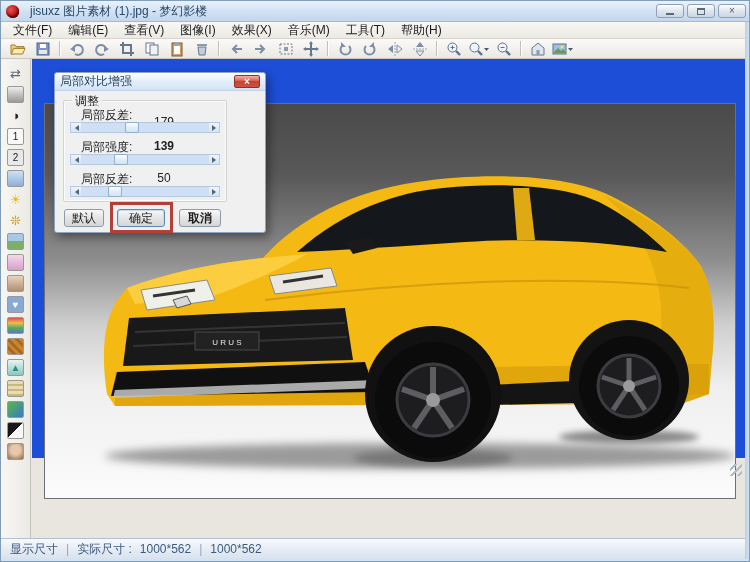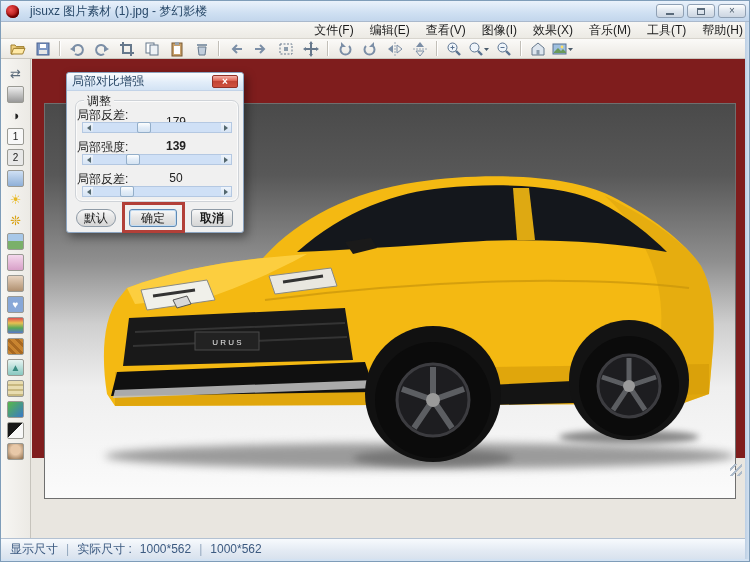--- a/index.html
+++ b/index.html
@@ -18,84 +18,84 @@
   .win-controls{margin-left:auto;display:flex;gap:3px;}
   .win-btn{width:28px;height:14px;border:1px solid #8fa0b4;border-radius:3px;
            background:linear-gradient(#fdfefe,#dfe6ee 50%,#ccd6e2);
            display:flex;align-items:center;justify-content:center;color:#4a5a6a;
            font-size:10px;line-height:1;}
   .glyph-min{width:8px;height:2px;background:#5a6a7a;margin-top:5px;}
   .glyph-max{width:8px;height:7px;border:1px solid #5a6a7a;border-top-width:2px;}
   
   .menubar{position:absolute;left:0;top:21px;width:750px;height:17px;
            background:linear-gradient(#f8f7f4,#eceae4);border-bottom:1px solid #d8d5ce;
-           display:flex;align-items:center;padding-left:4px;justify-content:flex-end;}
+           display:flex;align-items:center;padding-left:4px;}
   .menu-item{padding:1px 8px;color:#1c1c1c;}
   
   .toolbar{position:absolute;left:0;top:38px;width:750px;height:20px;
            background:linear-gradient(#fbfaf8,#ebe8e2);border-bottom:1px solid #c9c6bf;
            display:flex;align-items:center;gap:4px;padding-left:6px;}
   .tb-btn{width:21px;height:18px;display:flex;align-items:center;justify-content:center;border-radius:2px;}
   .tb-sep{width:1px;height:15px;background:#c2bfb8;box-shadow:1px 0 0 #fff;margin:0 2px;}
   .tb-btn svg{display:block;}
   
   .sidebar{position:absolute;left:0;top:58px;width:30px;height:479px;
            background:linear-gradient(90deg,#f7f6f3,#eceae5);border-right:1px solid #c6c3bc;
            display:flex;flex-direction:column;align-items:center;padding-top:6px;gap:4px;}
   .sb{width:17px;height:17px;border:1px solid #9a9a94;border-radius:2px;
       display:flex;align-items:center;justify-content:center;font-size:10px;line-height:1;
       background:#ddd;color:#333;overflow:hidden;}
   .sb.flat{border-color:transparent;background:transparent;font-size:13px;color:#5a6a7a;}
   
-  .workspace{position:absolute;left:31px;top:58px;width:713px;height:399px;background:#7f1d1d;}
+  .workspace{position:absolute;left:31px;top:58px;width:713px;height:399px;background:#1d4ed8;}
   .right-frame{position:absolute;left:744px;top:21px;width:6px;height:541px;
                background:linear-gradient(90deg,#bccfe4,#dce9f6);}
   .bottom-frame{position:absolute;left:0;top:558px;width:750px;height:4px;background:#d3e2f2;}
   .photo{position:absolute;left:13px;top:45px;width:690px;height:394px;
          background:linear-gradient(180deg,#4a4a4a 0%,#585858 18%,#8f8f8f 40%,#cfcfcf 56%,#efefef 72%,#fbfbfb 100%);
          box-shadow:0 0 0 1px #6f6f6f;}
   .photo svg{position:absolute;left:0;top:0;}
   
   .watermark{position:absolute;left:556px;top:496px;}
   
   .statusbar{position:absolute;left:0;top:537px;width:750px;height:21px;
              background:linear-gradient(#f7fafd,#e3eaf3 60%,#d8e2ee);
              border-top:1px solid #b3c1d2;display:flex;align-items:center;
              padding-left:9px;color:#3c5a80;}
   .status-sep{margin:0 8px;color:#93a7bd;}
   .grip{position:absolute;right:2px;bottom:2px;width:12px;height:12px;
         background:repeating-linear-gradient(135deg,transparent 0 3px,#aebccb 3px 5px);}
   
-  .dialog{position:absolute;left:53px;top:71px;width:178px;height:161px;z-index:40;
+  .dialog{position:absolute;left:53px;top:71px;width:212px;height:161px;z-index:40;
           background:#f0f0f0;border:1px solid #8ca4c0;border-radius:3px;
-          box-shadow:3px 4px 10px rgba(0,0,0,.4);margin-left:12px;}
+          box-shadow:3px 4px 10px rgba(0,0,0,.4);}
   .dlg-title{height:18px;background:linear-gradient(#fbfdfe,#e2edf9 55%,#d3e3f4);
              border-bottom:1px solid #c2d3e8;border-radius:3px 3px 0 0;
              display:flex;align-items:center;padding:0 5px;color:#1c3c5c;}
   .dlg-close{margin-left:auto;width:26px;height:13px;border:1px solid #913027;border-radius:2px;
              background:linear-gradient(#f4b3a9,#dc5f4e 45%,#c24434 50%,#d0523f);
              color:#fff;font-size:10px;font-weight:bold;line-height:11px;text-align:center;}
   .groupbox{position:absolute;left:8px;top:27px;width:164px;height:102px;
-            border:1px solid #cfd3d8;border-radius:7px;box-shadow:inset 0 0 0 1px #fbfbfb;}
+            border:1px solid #cfd3d8;border-radius:2px;box-shadow:inset 0 0 0 1px #fbfbfb;}
   .group-label{position:absolute;left:8px;top:-8px;background:#f0f0f0;padding:0 3px;color:#222;}
-  .srow-label{position:absolute;left:1px;width:150px;color:#222;}
+  .srow-label{position:absolute;left:17px;width:150px;color:#222;}
   .srow-value{position:absolute;left:78px;width:44px;text-align:center;color:#222;}
   .scrollbar{position:absolute;left:6px;width:150px;height:11px;display:flex;
              border:1px solid #b4c8e2;background:#cfe0f6;}
   .sc-arrow{width:10px;height:9px;background:linear-gradient(#eef4fb,#d7e4f4);
             display:flex;align-items:center;justify-content:center;}
   .tri-l{width:0;height:0;border:3px solid transparent;border-right:4px solid #53676e;margin-right:2px;}
   .tri-r{width:0;height:0;border:3px solid transparent;border-left:4px solid #53676e;margin-left:2px;}
   .sc-track{position:relative;flex:1;}
   .sc-thumb{position:absolute;top:-1px;width:14px;height:11px;border:1px solid #93aec9;border-radius:2px;
             background:linear-gradient(#fdfefe,#e3edf8 50%,#d4e3f2);}
   .dlg-btn{position:absolute;top:136px;height:18px;border:1px solid #8e9aa6;border-radius:3px;
            background:linear-gradient(#f9f9f9,#e6e6e6 45%,#d6d6d6);color:#1c1c1c;
            font-size:12px;display:flex;align-items:center;justify-content:center;}
-  .btn-default{left:9px;width:40px;border-radius:9px;}
+  .btn-default{left:9px;width:40px;}
   .btn-ok{left:62px;width:48px;border-color:#5e89b4;box-shadow:inset 0 0 0 1px #c3dcf2;}
   .btn-cancel{left:124px;width:42px;font-weight:bold;}
   .annotation{position:absolute;left:55px;top:129px;width:63px;height:31px;
               border:3px solid #b23f38;z-index:60;}
 </style>
 </head>
 <body>
 
 <div class="screen">
 

